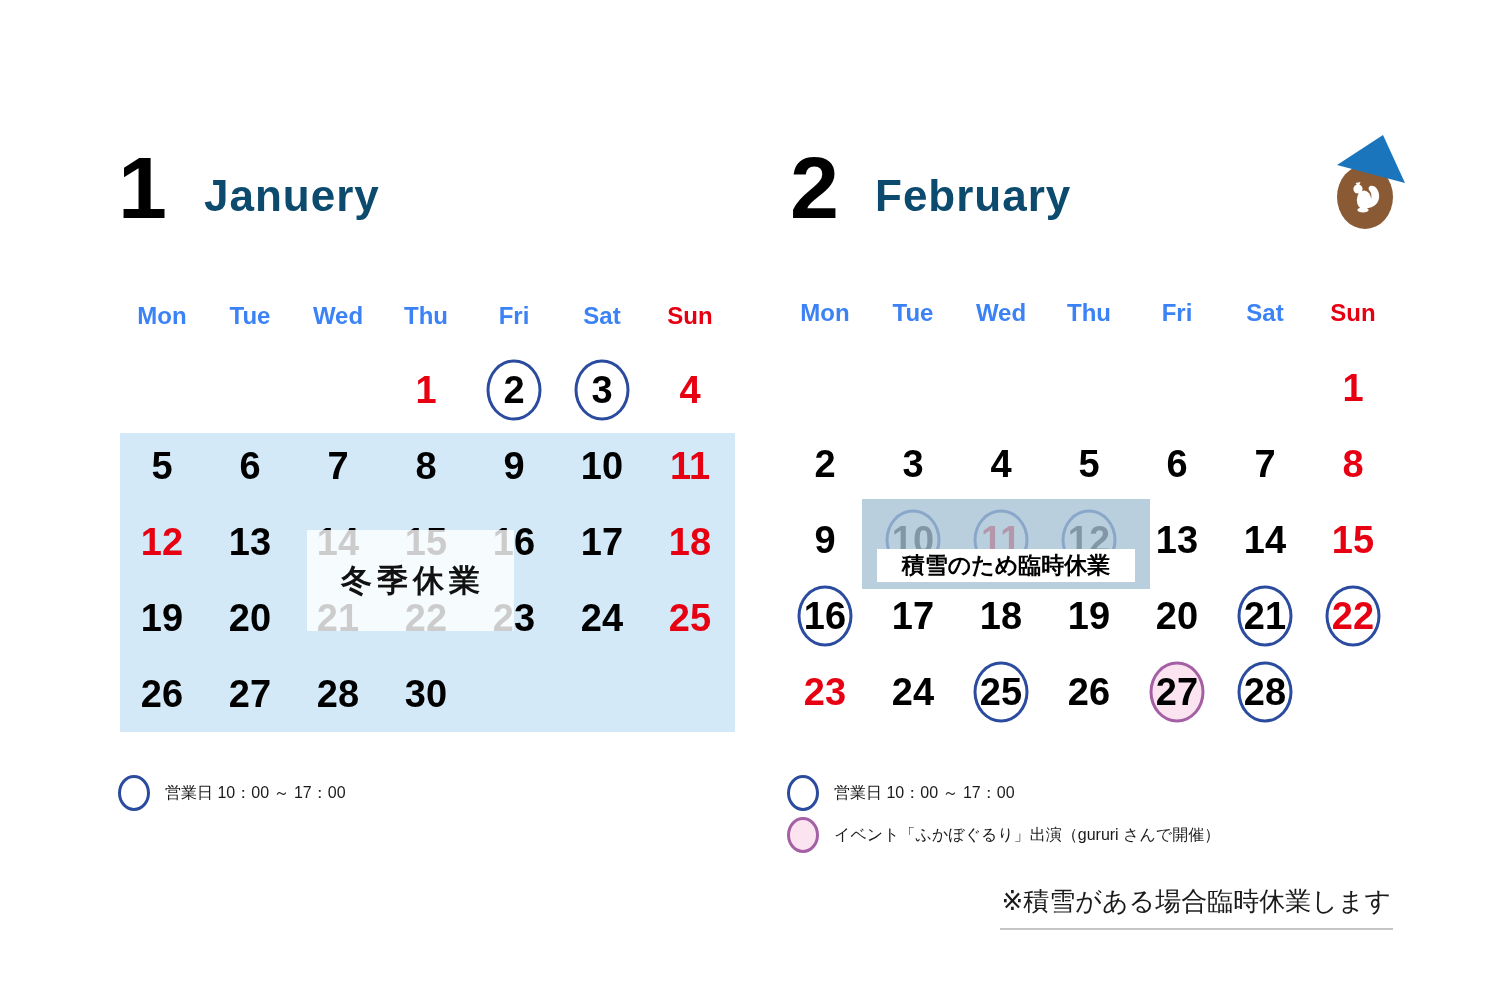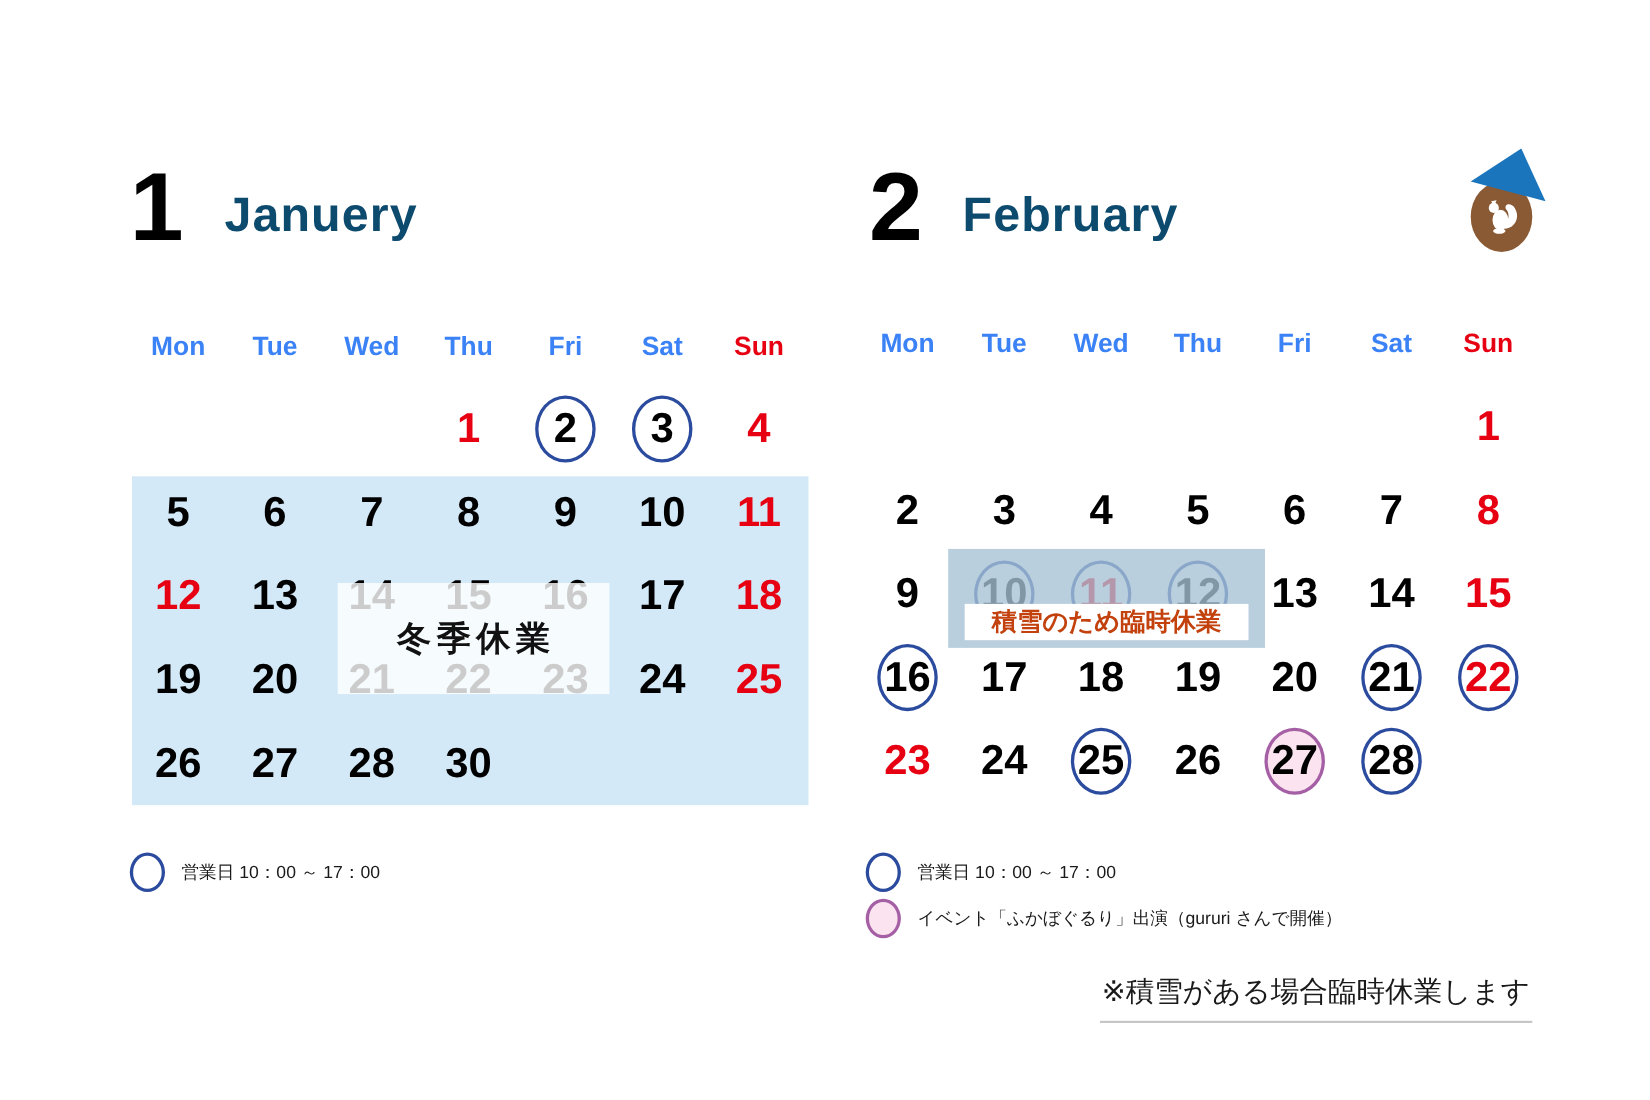--- a/index.html
+++ b/index.html
@@ -28,29 +28,29 @@
   .num{position:relative;font-size:38px;font-weight:700;color:#000;z-index:1;line-height:1;}
   .num.red{color:var(--red,#e60012);}
   .circle{position:absolute;left:50%;top:50%;transform:translate(-50%,-50%);
     width:55px;height:61px;border-radius:50%;box-sizing:border-box;z-index:0;}
   .circle.blue{border:3.5px solid var(--circle-blue,#2b4b9e);background:transparent;}
   .circle.pink{border:3.5px solid var(--pink-stroke,#a55fa5);background:var(--pink-fill,#fbe3ef);}
   
   .jan-bg{position:absolute;left:120px;top:433px;width:615px;height:299px;
     background:var(--jan-bg,#d3e9f7);z-index:0;}
   
-  .closure-band{position:absolute;left:307px;top:530px;width:247px;height:101px;
+  .closure-band{position:absolute;left:307px;top:530px;width:207px;height:101px;
     background:rgba(255,255,255,0.8);z-index:2;display:flex;align-items:center;justify-content:center;}
   .closure-text{font-size:31px;font-weight:700;color:#111;letter-spacing:5px;margin-right:-5px;}
   
   .snow-band{position:absolute;left:862px;top:499px;width:288px;height:90px;
     background:rgba(165,193,213,0.78);z-index:2;}
   .snow-label{position:absolute;left:15px;top:50px;width:258px;height:33px;background:#ffffff;
     display:flex;align-items:center;justify-content:center;}
-  .snow-label span{font-size:23px;font-weight:700;color:#c2410c;white-space:nowrap;}
+  .snow-label span{font-size:23px;font-weight:700;color:#000000;white-space:nowrap;}
   
   .legend{position:absolute;display:flex;flex-direction:column;gap:4px;z-index:1;}
   .jan-legend{left:118px;top:774px;}
   .feb-legend{left:787px;top:774px;}
   .legend-row{display:flex;align-items:center;height:38px;}
   .legend-circle{width:26px;height:30px;border-radius:50%;box-sizing:content-box;flex:0 0 auto;}
   .legend-circle.blue{border:3.5px solid var(--circle-blue,#2b4b9e);background:#fff;}
   .legend-circle.pink{border:3.5px solid var(--pink-stroke,#a55fa5);background:var(--pink-fill,#fbe3ef);}
   .legend-text{margin-left:15px;font-size:16px;font-weight:400;color:#1a1a1a;white-space:nowrap;}
   

